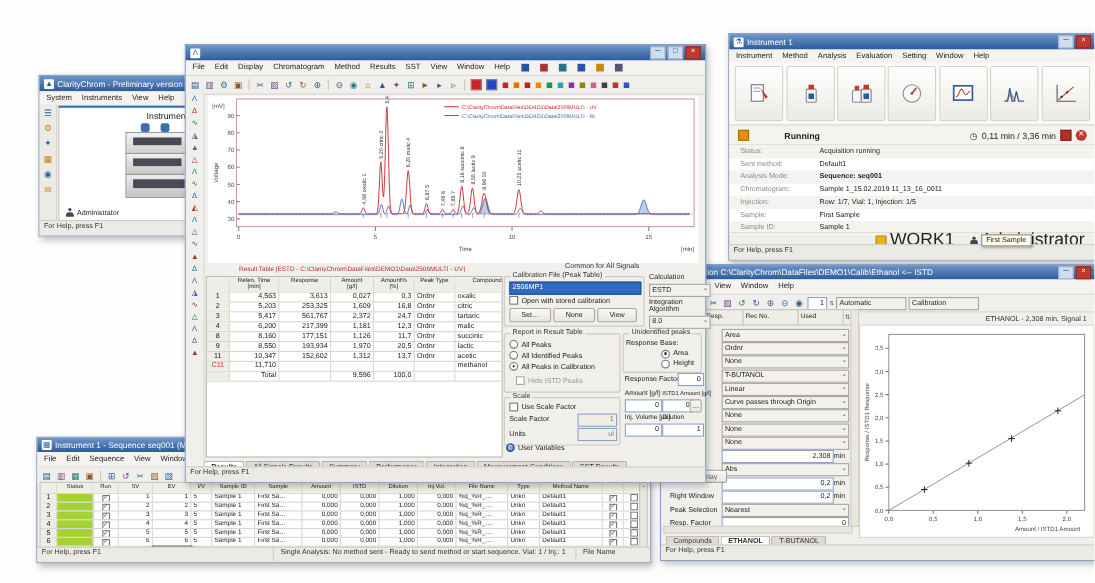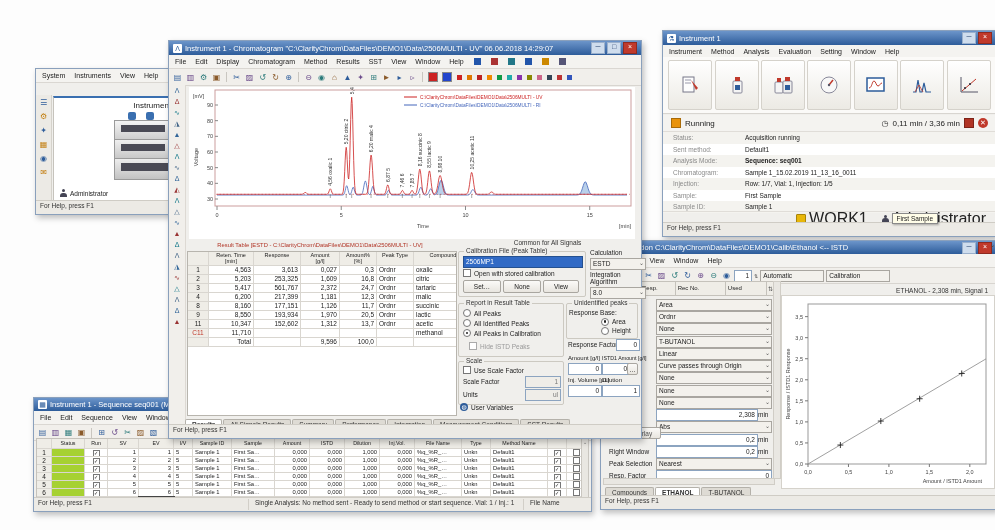--- a/index.html
+++ b/index.html
@@ -47,20 +47,24 @@
   .tab.active{background:#fff;font-weight:bold;}
   .infolbl{color:#8a8a8a;}
   svg text{font-family:"Liberation Sans","DejaVu Sans",sans-serif;}
 </style>
 </head>
 <body>
 
 <div class="desktop">
 
   <div class="window" id="w-clarity" style="left:35px;top:68px;width:225px;height:145px;z-index:5;">
+    <div class="titlebar">
+      <span class="titleicon">▲</span>
+      <span>ClarityChrom - Preliminary version</span>
+    </div>
     <div class="menubar" id="clarity-menu">
         <span>System</span>
         <span>Instruments</span>
         <span>View</span>
         <span>Help</span>
       </div>
     <div id="clarity-side" style="position:absolute;left:0;top:26px;bottom:12px;width:15px;background:#eceae5;border-right:1px solid #d5d2cb;display:flex;flex-direction:column;align-items:center;gap:3px;padding-top:2px;">
         <span class="ico" style="color: rgb(45, 92, 154); font-size: 8px;">☰</span>
         <span class="ico" style="color: rgb(194, 125, 14); font-size: 8px;">⚙</span>
         <span class="ico" style="color: rgb(45, 92, 154); font-size: 8px;">✦</span>
@@ -456,21 +460,21 @@
         <div style="width: 42px; height: 48px; background: linear-gradient(rgb(255, 255, 255), rgb(236, 234, 228)); border: 1px solid rgb(213, 210, 203); border-radius: 2px; display: flex; align-items: center; justify-content: center;">
           <svg width="24" height="22">
             <path d="M4 3 L4 18 L21 18" fill="none" stroke="#556"></path>
             <line x1="5" y1="17" x2="19" y2="5" stroke="#c0392b"></line>
             <path d="M8 14 M7 14 L9 14 M8 13 L8 15 M12 10 L14 10 M13 9 L13 11" stroke="#223"></path>
           </svg>
         </div>
       </div>
     <div style="position:absolute;left:0;top:84px;right:0;height:16px;border-bottom:1px solid #e0ddd8;display:flex;align-items:center;gap:4px;padding:0 8px;background:#f4f3f0;">
       <span style="width:8px;height:8px;background:#e8920a;border:1px solid #a86a08;"></span>
-      <span style="font-weight:normal;font-size:8px;">Running</span>
+      <span style="font-weight:bold;font-size:8px;margin-left:28px;">Running</span>
       <span style="margin-left:auto;display:flex;align-items:center;gap:4px;">
         <span style="font-size:8px;color:#333;">◷</span>
         <span style="font-size:8px;">0,11 min / 3,36 min</span>
         <span style="width:8px;height:8px;background:#b03324;border:1px solid #7d2318;"></span>
         <span style="width:10px;height:10px;border-radius:50%;background:#c0392b;color:#fff;font-size:7px;line-height:10px;text-align:center;">✕</span>
       </span>
     </div>
     <div id="instr-info" style="position:absolute;left:0;top:101px;right:0;height:81px;font-size:6.5px;">
         <div style="display: flex; height: 11.5px; align-items: center; padding: 0px 10px; background: rgb(244, 243, 239);">
           <span class="infolbl" style="width: 72px;">Status:</span>
@@ -515,21 +519,20 @@
       <span>For Help, press F1</span>
     </div>
     <div style="position:absolute;right:58px;top:182px;background:#fffde8;border:1px solid #8a8a8a;font-size:6.5px;padding:1px 4px;box-shadow:1px 1px 2px rgba(0,0,0,.3);z-index:5;">
       <span>First Sample</span>
     </div>
   </div>
 
   <div class="window" id="w-chrom" style="left:168px;top:40px;width:472px;height:397px;z-index:30;">
     <div class="titlebar">
       <span class="titleicon">Λ</span>
-      <span>Instrument 1 - Chromatogram "C:\ClarityChrom\DataFiles\DEMO1\Data\2506MULTI - UV" 06.06.2018 14:29:07</span>
       <span class="tbtns">
           <span class="tbtn">─</span>
           <span class="tbtn">□</span>
           <span class="tbtn close">×</span>
         </span>
     </div>
     <div class="menubar" id="chrom-menu">
         <span>File</span>
         <span>Edit</span>
         <span>Display</span>

